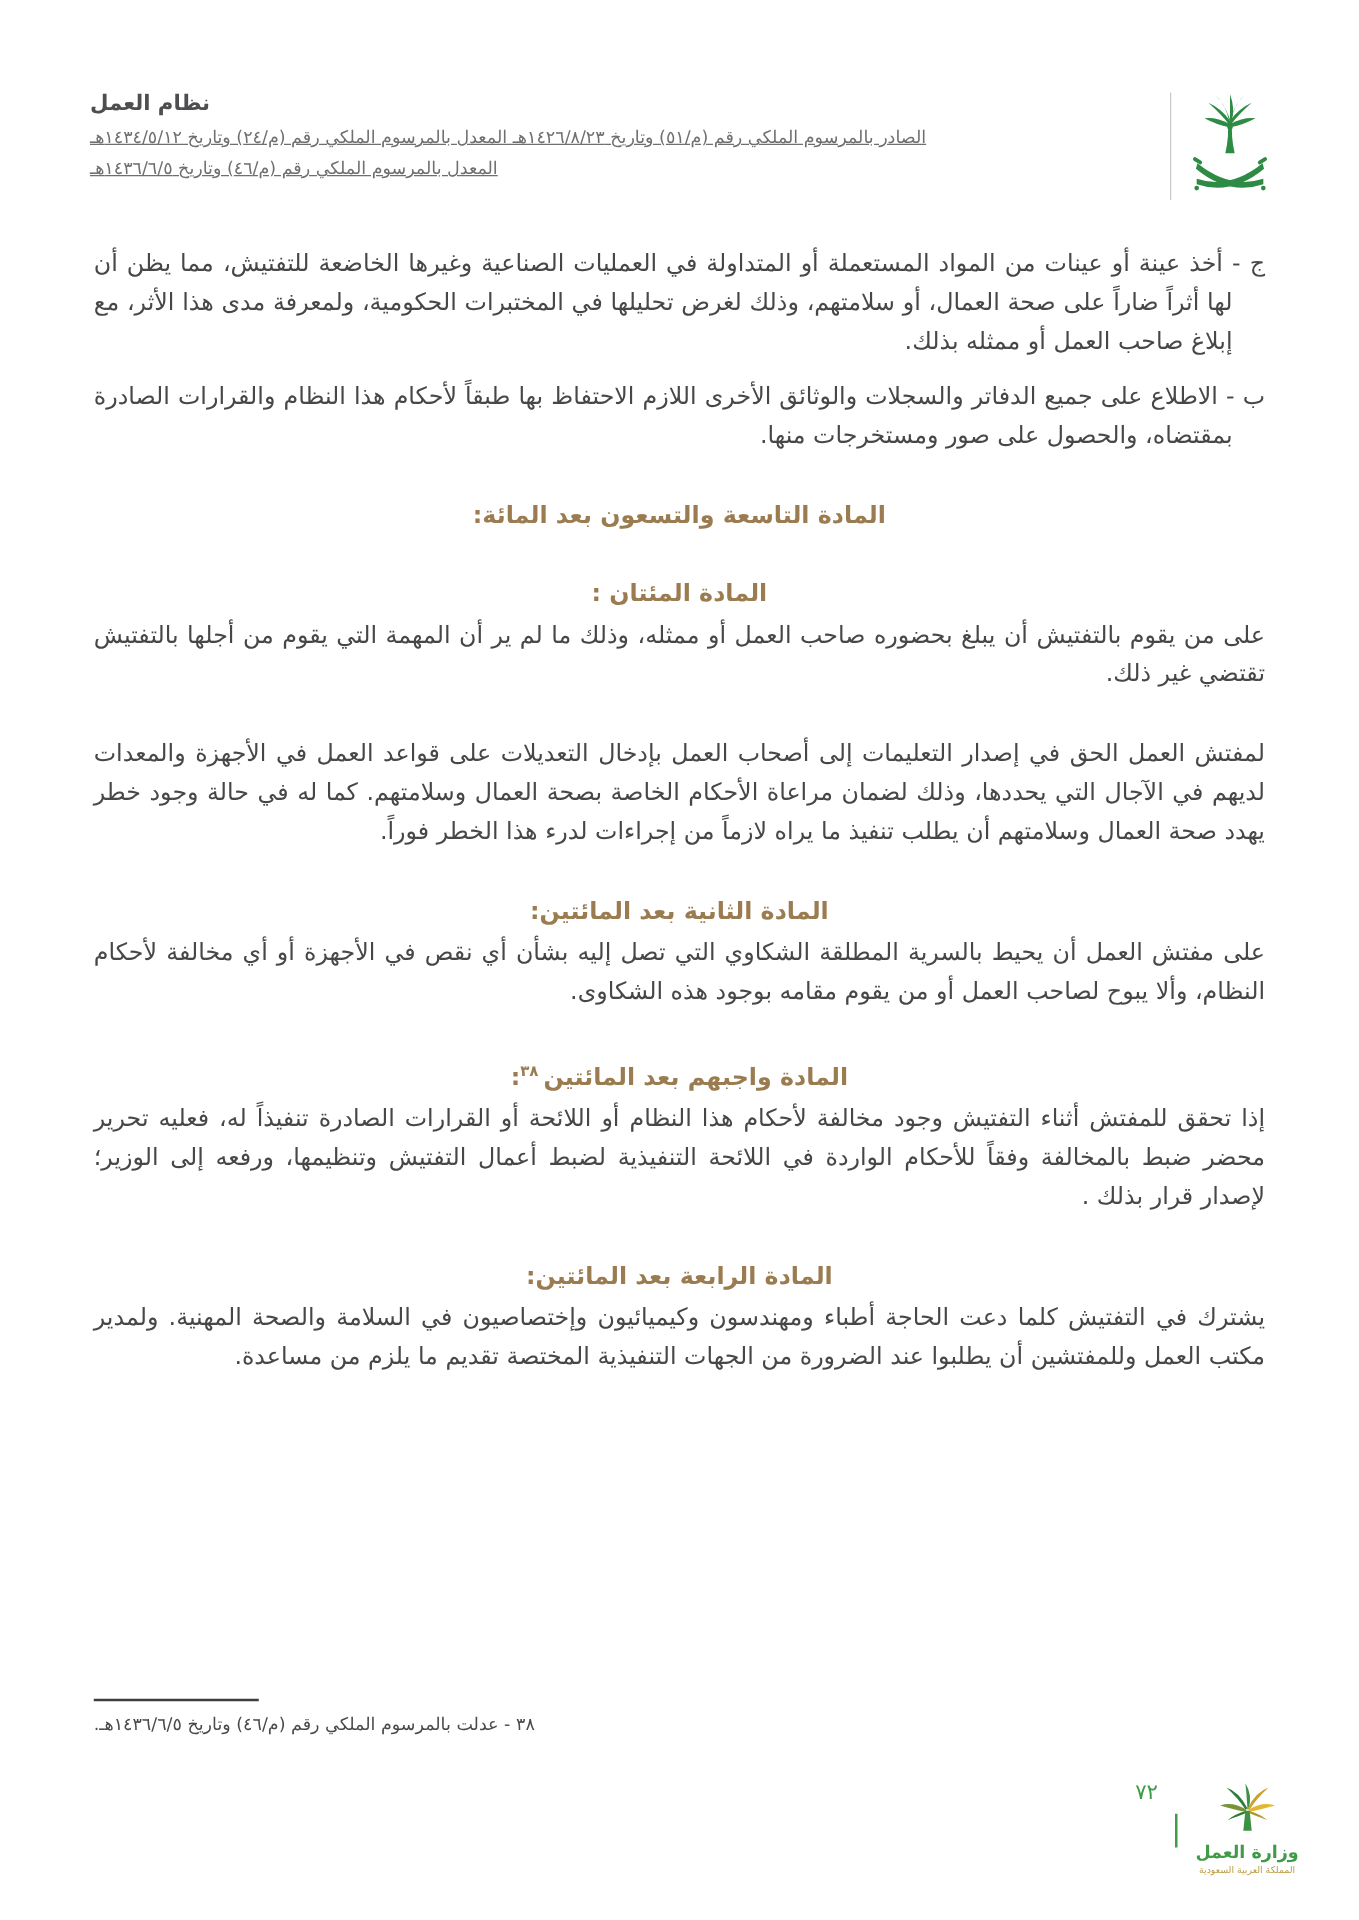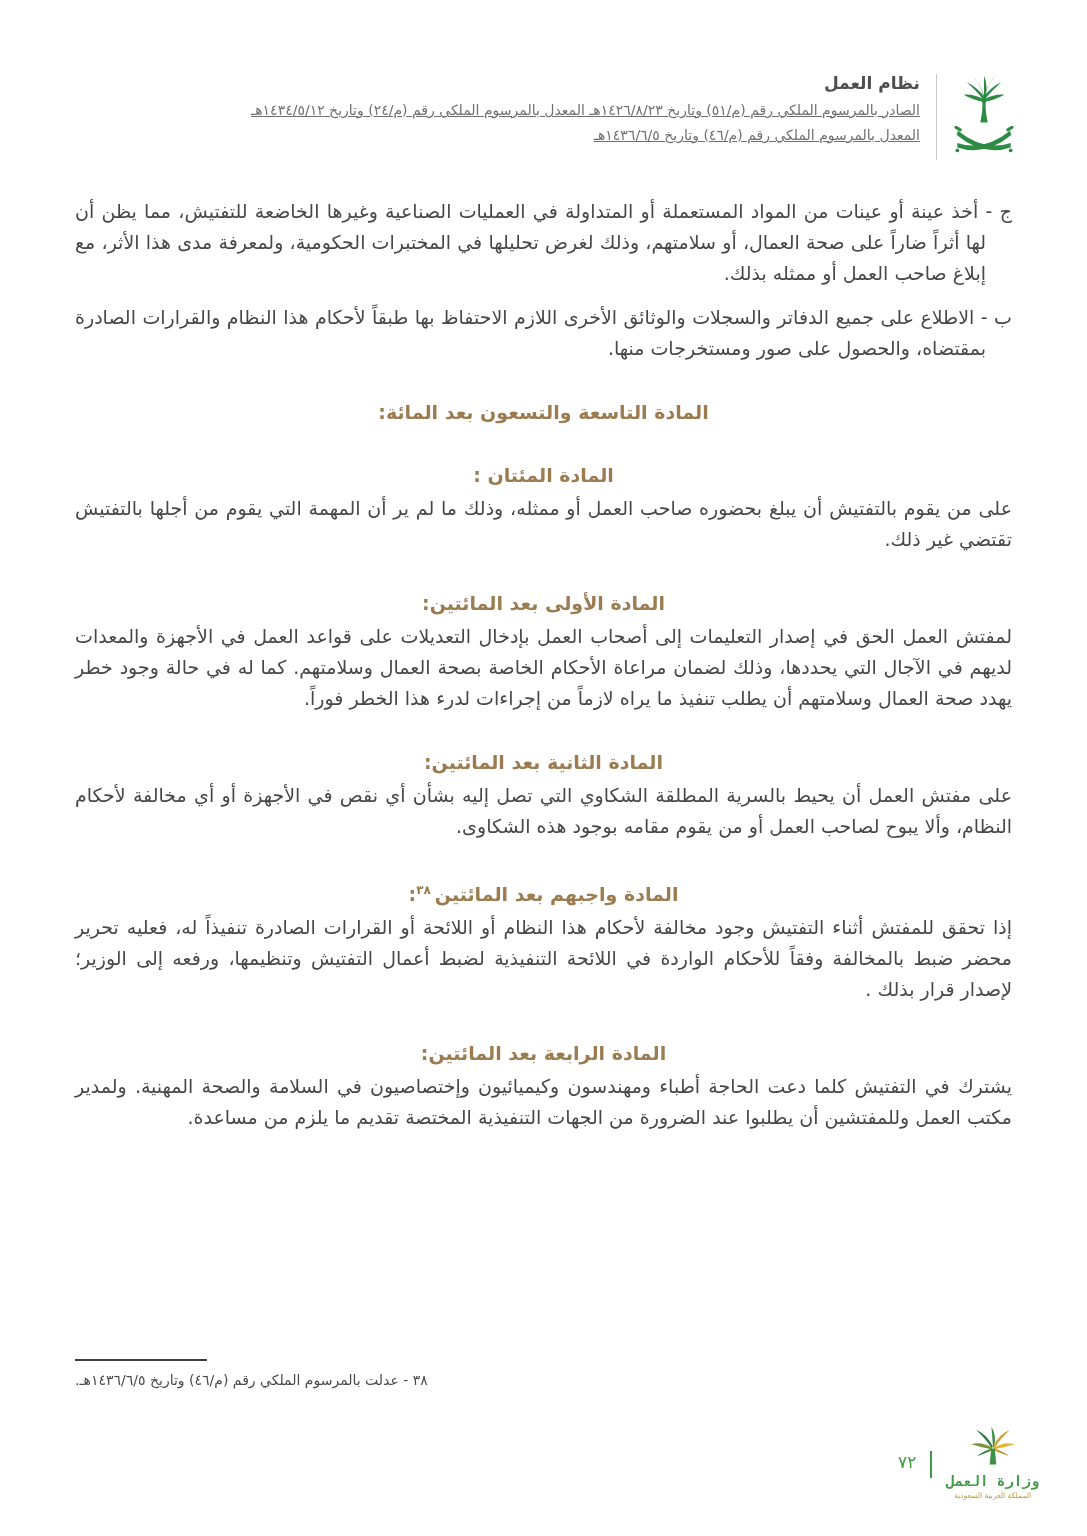--- a/index.html
+++ b/index.html
@@ -14,21 +14,21 @@
   
   .doc-header{
     position:absolute;top:70px;right:72px;left:72px;
     display:flex;flex-direction:row;align-items:flex-start;
   }
   .emblem-wrap{flex:0 0 auto;}
   .header-divider{
     flex:0 0 auto;width:1px;height:86px;background:#c9c9c9;
     margin:4px 16px 0 16px;
   }
-  .header-text{flex:1 1 auto;text-align:right;padding-top:2px;}
+  .header-text{flex:1 1 auto;text-align:left;padding-top:2px;}
   .header-title{
     font-size:17px;font-weight:bold;color:#4e4e50;
     margin:0 0 4px 0;line-height:22px;
   }
   .header-sub{
     font-size:14px;color:#6e6f71;line-height:25px;margin:0;text-decoration:underline;
   }
   
   .content{
     position:absolute;top:196px;right:75px;left:75px;
@@ -56,30 +56,30 @@
   .footnote-text{
     font-size:14px;color:#4a4a4a;line-height:22px;margin:0;
   }
   
   .page-footer{
     position:absolute;top:1424px;right:48px;
     display:flex;flex-direction:row;align-items:flex-start;
   }
   .ministry-logo{display:flex;flex-direction:column;align-items:center;}
   .ministry-name{
-    font-size:14px;font-weight:bold;color:#3f9b45;line-height:17px;margin-top:2px;font-family:Liberation Mono, monospace;
+    font-size:14px;font-weight:bold;color:#3f9b45;line-height:17px;margin-top:2px;
   }
   .ministry-sub{
     font-size:7.5px;color:#b89b3f;line-height:10px;letter-spacing:.5px;
   }
   .footer-bar{
     width:2px;height:27px;background:#3f9b45;margin:27px 14px 0 14px;
   }
   .page-number{
-    font-size:17px;color:#3f9b45;margin-top:28px;
+    font-size:17px;color:#3f9b45;
   }
 </style>
 </head>
 <body>
 
 <div class="page">
 
   <header class="doc-header">
     <div class="emblem-wrap">
       <svg viewBox="0 0 100 150" width="62" height="94" aria-hidden="true">
@@ -120,21 +120,20 @@
   <section class="article">
     <h2 class="article-heading"><span class="h-text">المادة التاسعة والتسعون بعد المائة:</span><span class="h-suffix"></span></h2>
   </section>
 
   <section class="article">
     <h2 class="article-heading"><span class="h-text">المادة المئتان :</span><span class="h-suffix"></span></h2>
     <p class="para">على من يقوم بالتفتيش أن يبلغ بحضوره صاحب العمل أو ممثله، وذلك ما لم ير أن المهمة التي يقوم من أجلها بالتفتيش تقتضي غير ذلك.</p>
   </section>
 
   <section class="article">
-    <h2 class="article-heading"><span class="h-text">المادة الأولى بعد المائتين:</span><span class="h-suffix"></span></h2>
     <p class="para">لمفتش العمل الحق في إصدار التعليمات إلى أصحاب العمل بإدخال التعديلات على قواعد العمل في الأجهزة والمعدات لديهم في الآجال التي يحددها، وذلك لضمان مراعاة الأحكام الخاصة بصحة العمال وسلامتهم. كما له في حالة وجود خطر يهدد صحة العمال وسلامتهم أن يطلب تنفيذ ما يراه لازماً من إجراءات لدرء هذا الخطر فوراً.</p>
   </section>
 
   <section class="article">
     <h2 class="article-heading"><span class="h-text">المادة الثانية بعد المائتين:</span><span class="h-suffix"></span></h2>
     <p class="para">على مفتش العمل أن يحيط بالسرية المطلقة الشكاوي التي تصل إليه بشأن أي نقص في الأجهزة أو أي مخالفة لأحكام النظام، وألا يبوح لصاحب العمل أو من يقوم مقامه بوجود هذه الشكاوى.</p>
   </section>
 
   <section class="article">
     <h2 class="article-heading"><span class="h-text">المادة واجبهم بعد المائتين</span><sup class="fn-ref">٣٨</sup><span class="h-suffix">:</span></h2>

